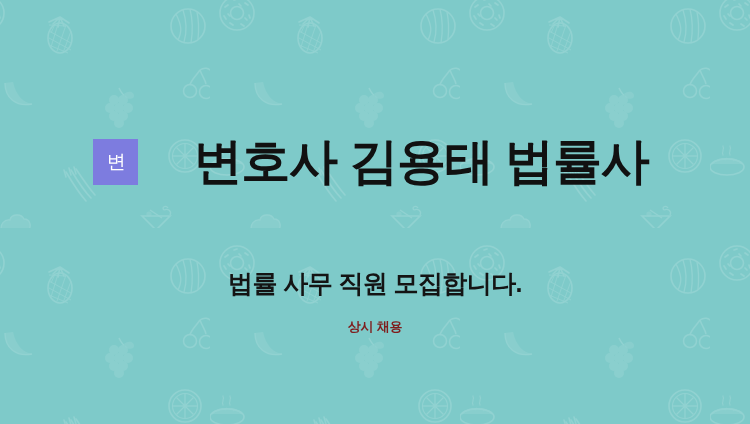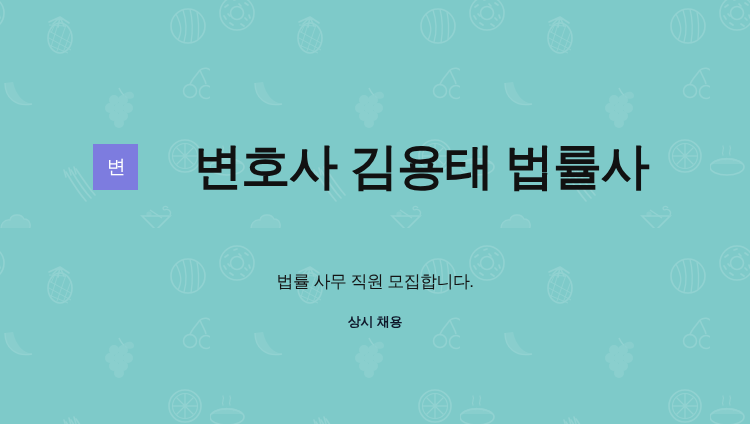--- a/index.html
+++ b/index.html
@@ -77,30 +77,30 @@
     font-weight: 700;
     line-height: 1.02;
     letter-spacing: -1.2px;
     white-space: nowrap;
     margin-left: 41px;
   }
 
   #subtitle {
     margin-top: 48px;
     color: #141414;
-    font-size: 17px;
-    font-weight: 400;
+    font-size: 25px;
+    font-weight: 700;
     letter-spacing: -0.6px;
     line-height: 1.2;
     white-space: nowrap;
   }
 
   #tagline {
     margin-top: 21px;
-    color: #0f172a;
+    color: #7f1d1d;
     font-size: 13px;
     font-weight: 700;
     letter-spacing: -0.2px;
     line-height: 1.2;
     white-space: nowrap;
   }
 </style>
 </head>
 <body>
 

